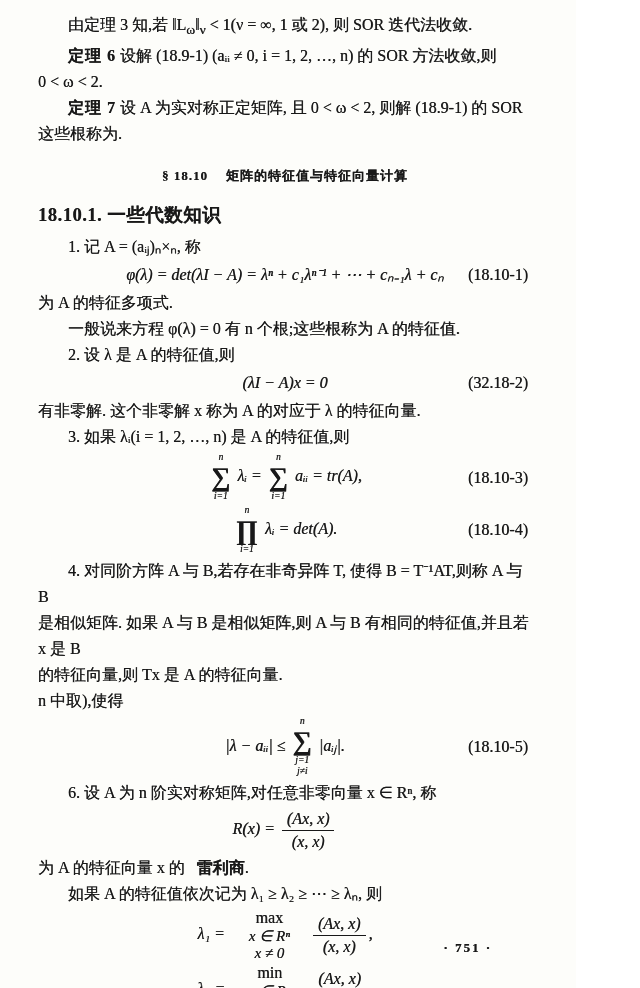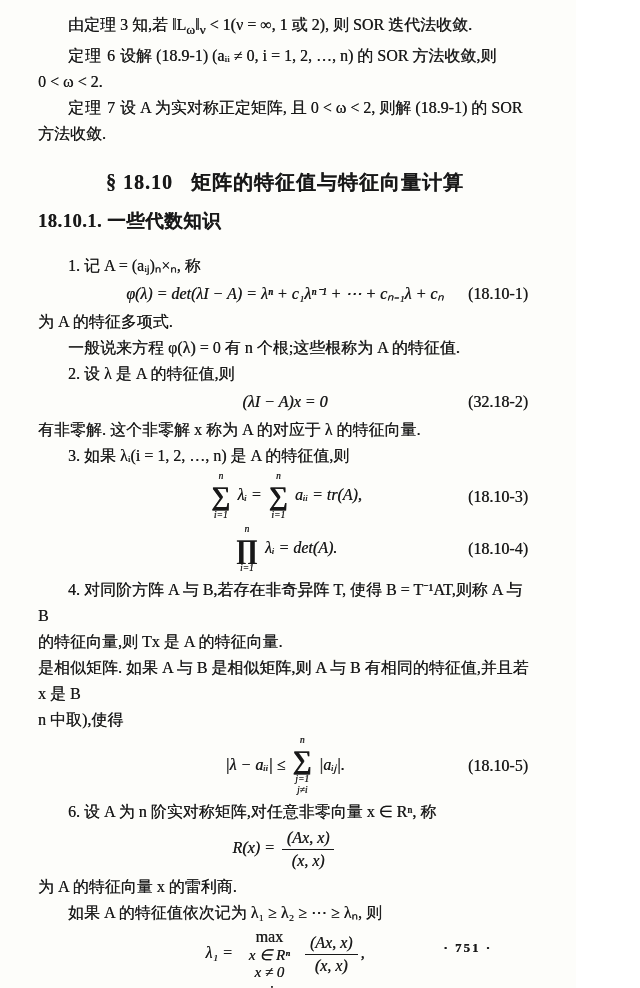--- a/index.html
+++ b/index.html
@@ -11,69 +11,69 @@
     background: #fdfdfa;
     color: #181818;
     font-family: "Liberation Serif", serif;
     font-size: 16px;
     padding: 12px 44px 0 38px;
     overflow: hidden;
     text-shadow: 0.35px 0.2px 0 rgba(10,10,10,0.75);
   }
   .para { margin: 0; line-height: 26px; }
   .indent { text-indent: 30px; }
-  .thm-label { font-weight: normal; letter-spacing: 1px; }
+  .thm-label { font-weight: bold; letter-spacing: 1px; }
   .section-heading {
-    font-size: 20px; font-weight: bold; text-align: center;
-    margin: 20px 0 0 0; line-height: 30px; letter-spacing: 1px;
+    font-size: 13px; font-weight: bold; text-align: center;
+    margin: 14px 0 0 0; line-height: 30px; letter-spacing: 1px;
   }
   .section-heading .gap { display: inline-block; width: 18px; }
   .subsection-heading {
     font-size: 18.5px; font-weight: bold;
-    margin: 10px 0 18px 0; line-height: 28px; letter-spacing: 0.5px;
+    margin: 10px 0 5px 0; line-height: 28px; letter-spacing: 0.5px;
   }
   .eqrow { position: relative; text-align: center; line-height: 26px; margin: 2px 0; }
   .eqtag { position: absolute; right: 4px; top: 50%; transform: translateY(-50%); font-style: normal; }
   .eqbody { font-style: italic; }
   .bigop {
     display: inline-flex; flex-direction: column; align-items: center;
     vertical-align: middle; line-height: 1; margin: 0 3px; font-style: normal;
   }
   .bigop .opch { font-size: 27px; line-height: 1; font-weight: 600; }
   .bigop .lim { font-size: 9.5px; line-height: 1.25; font-style: italic; }
   .frac {
     display: inline-flex; flex-direction: column; align-items: center;
     vertical-align: middle; margin: 1px 3px; line-height: 1.25;
   }
   .frac .num { padding: 0 5px 1px; border-bottom: 1.5px solid #181818; }
   .frac .den { padding: 1px 5px 0; }
   .underop {
     display: inline-flex; flex-direction: column; align-items: center;
-    vertical-align: middle; margin: 0 12px; line-height: 1.15; font-style: normal;
+    vertical-align: middle; margin: 0 20px; line-height: 1.15; font-style: normal;
   }
   .underop .opname { font-size: 16px; }
   .underop .ulim { font-size: 15px; font-style: italic; }
-  .rayleigh-bold { font-weight: normal; }
+  .rayleigh-bold { font-weight: bold; margin-left: 12px; }
   .page-number {
     position: absolute; right: 84px; bottom: 32px;
     font-size: 13px; letter-spacing: 2px; font-weight: bold; margin-left: 10px;
   }
 </style>
 </head>
 <body>
 
 <div class="page">
 
   <p class="para indent"><span>由定理 3 知,若 ‖L</span><sub>ω</sub><span>‖</span><sub>ν</sub><span> &lt; 1(ν = ∞, 1 或 2), 则 SOR 迭代法收敛.</span></p>
 
   <p class="para indent"><span class="thm-label">定理 6</span><span> 设解 (18.9-1) (aᵢᵢ ≠ 0, i = 1, 2, …, n) 的 SOR 方法收敛,则</span></p>
   <p class="para">0 &lt; ω &lt; 2.</p>
 
   <p class="para indent"><span class="thm-label">定理 7</span><span> 设 A 为实对称正定矩阵, 且 0 &lt; ω &lt; 2, 则解 (18.9-1) 的 SOR</span></p>
-  <p class="para">方法收敛.</p>
+  <p class="para">这些根称为.</p>
 
   <h1 class="section-heading"><span>§ 18.10</span><span class="gap"></span><span>矩阵的特征值与特征向量计算</span></h1>
 
   <h2 class="subsection-heading">18.10.1. 一些代数知识</h2>
 
   <p class="para indent">1. 记 A = (aᵢⱼ)ₙ×ₙ, 称</p>
 
   <div class="eqrow">
     <span class="eqbody">φ(λ) = det(λI − A) = λⁿ + c₁λⁿ⁻¹ + ⋯ + cₙ₋₁λ + cₙ</span>
     <span class="eqtag">(18.10-1)</span>
@@ -113,22 +113,22 @@
       <span class="bigop">
           <span class="lim">n</span>
           <span class="opch">∏</span>
           <span class="lim">i=1</span>
         </span><span> λᵢ = det(A).</span>
     </span>
     <span class="eqtag">(18.10-4)</span>
   </div>
 
   <p class="para indent">4. 对同阶方阵 A 与 B,若存在非奇异阵 T, 使得 B = T⁻¹AT,则称 A 与 B</p>
+  <p class="para">是相似矩阵. 如果 A 与 B 是相似矩阵,则 A 与 B 有相同的特征值,并且若 x 是 B</p>
   <p class="para">的特征向量,则 Tx 是 A 的特征向量.</p>
-  <p class="para">是相似矩阵. 如果 A 与 B 是相似矩阵,则 A 与 B 有相同的特征值,并且若 x 是 B</p>
 
   <p class="para">n 中取),使得</p>
 
   <div class="eqrow">
     <span class="eqbody">
       <span>|λ − aᵢᵢ| ≤ </span><span class="bigop">
           <span class="lim">n</span>
           <span class="opch">∑</span>
           <span class="lim">j=1</span>
           <span class="lim">j≠i</span>

